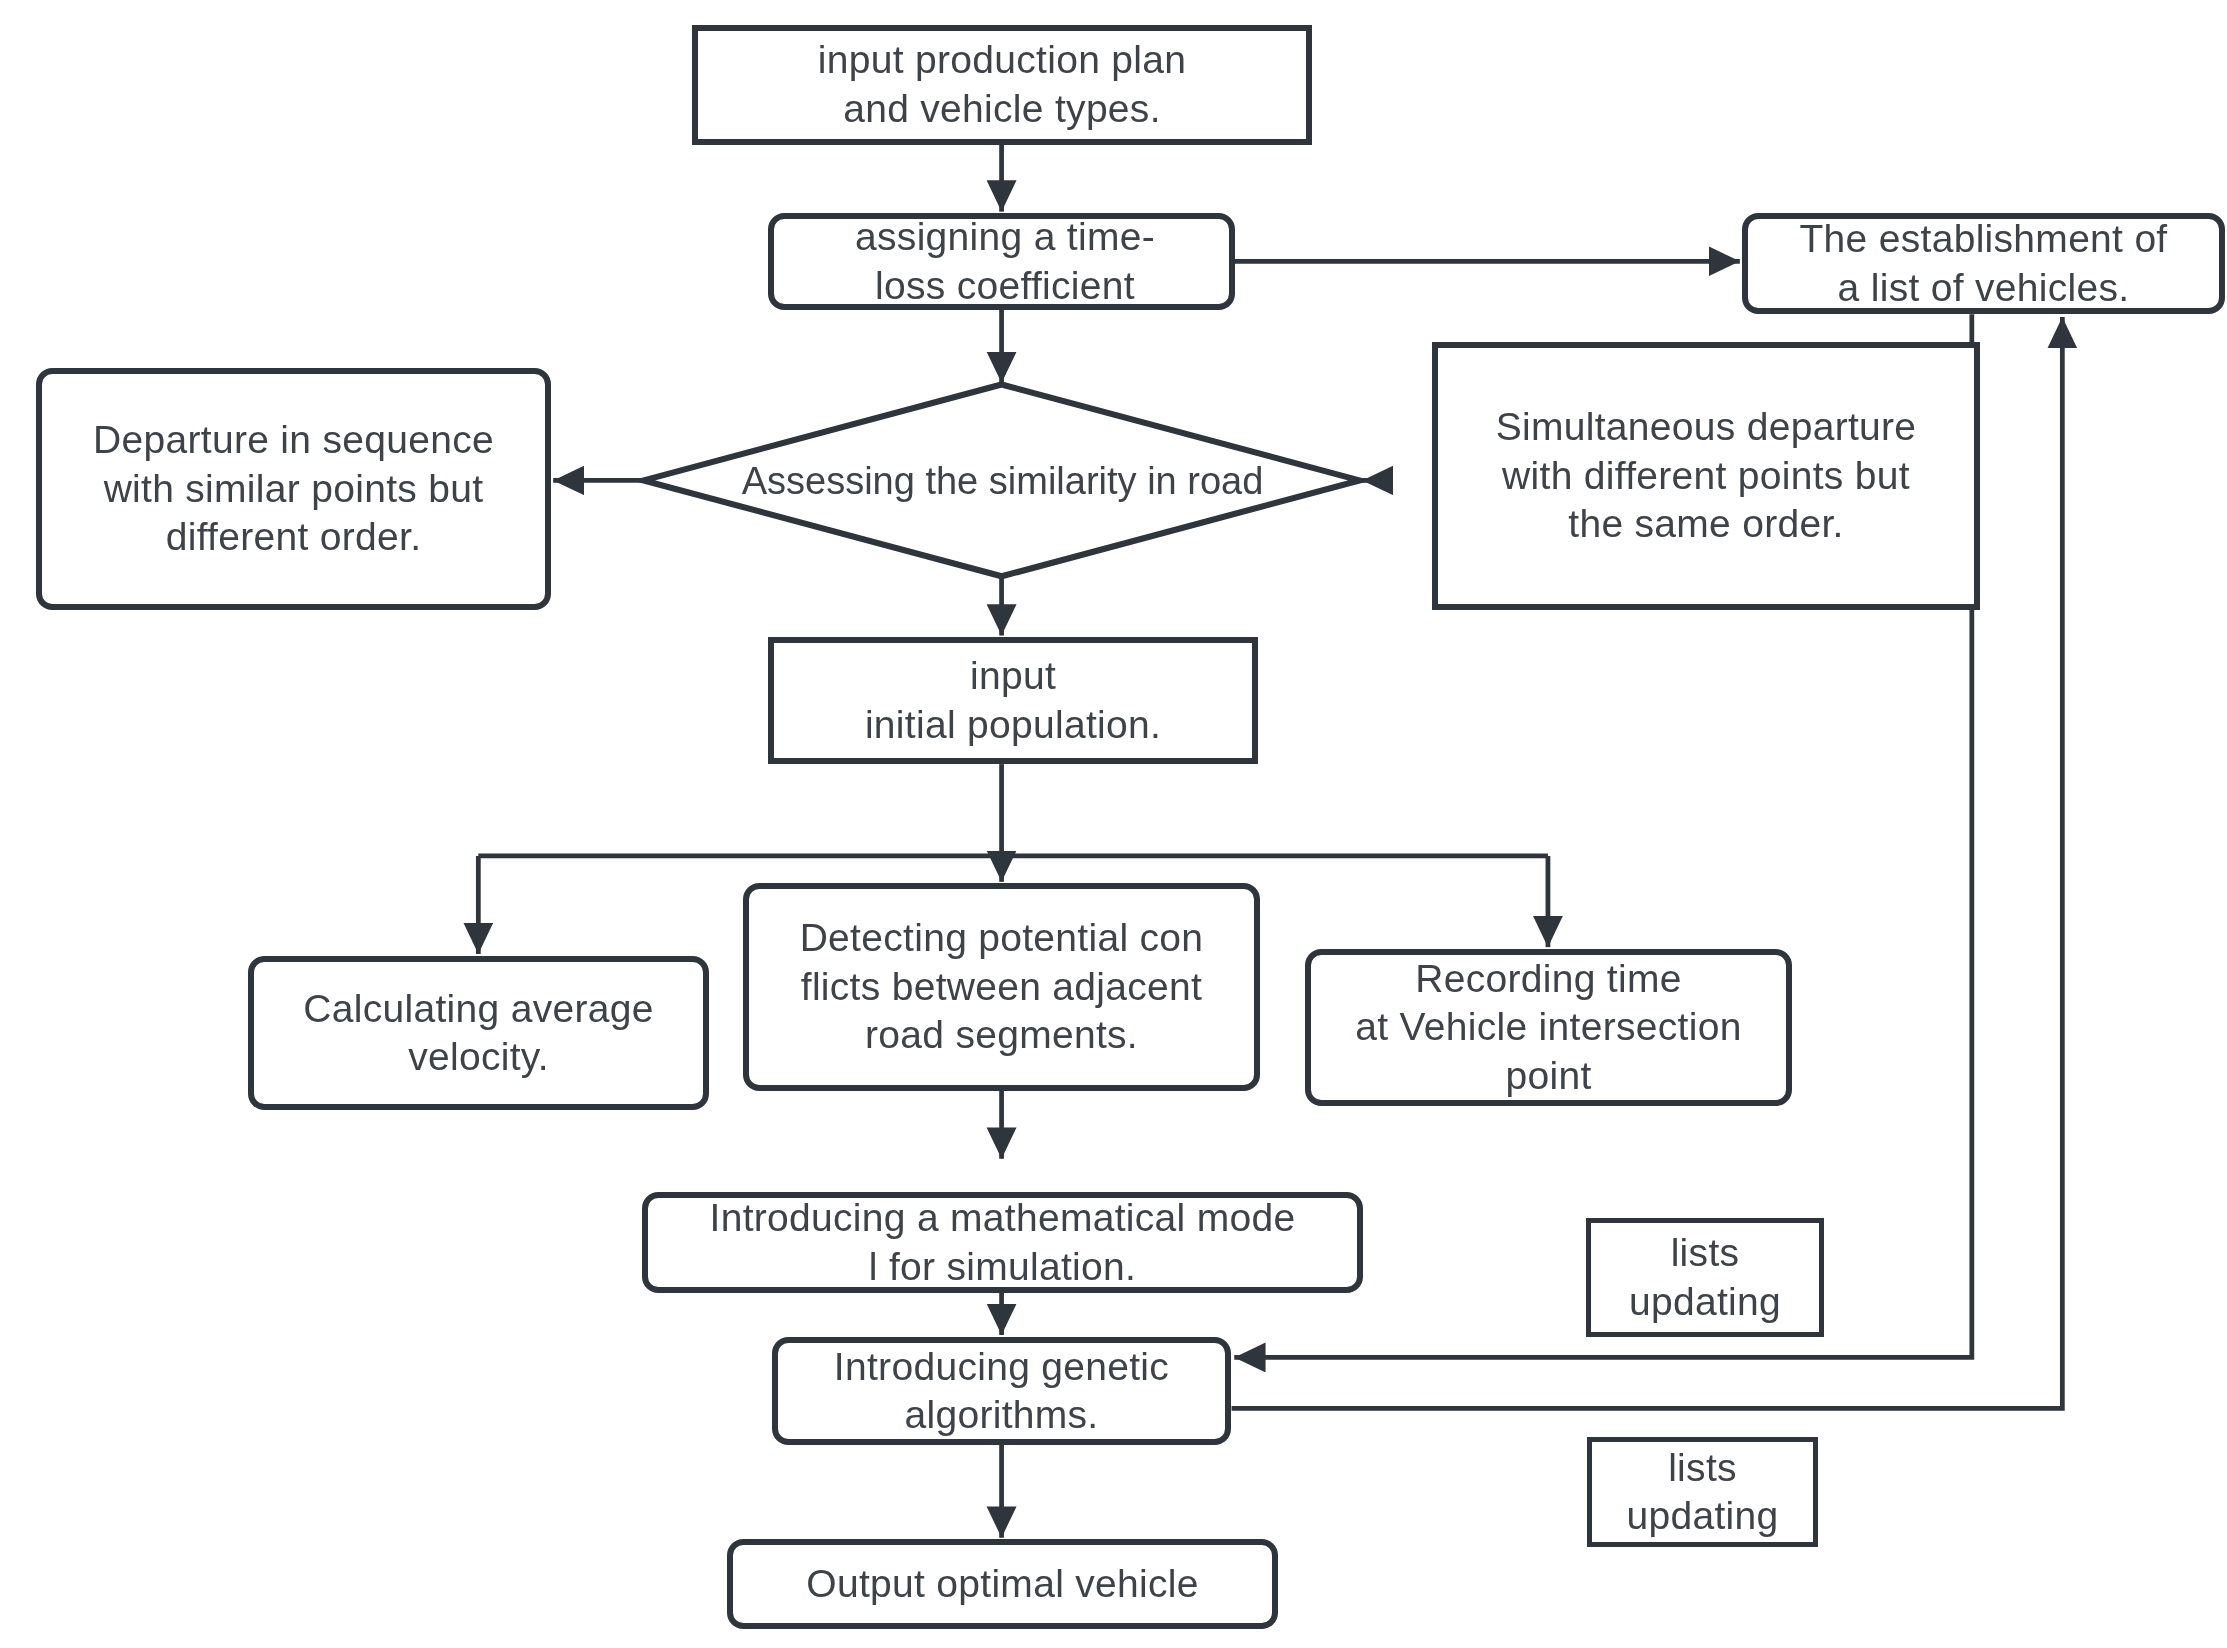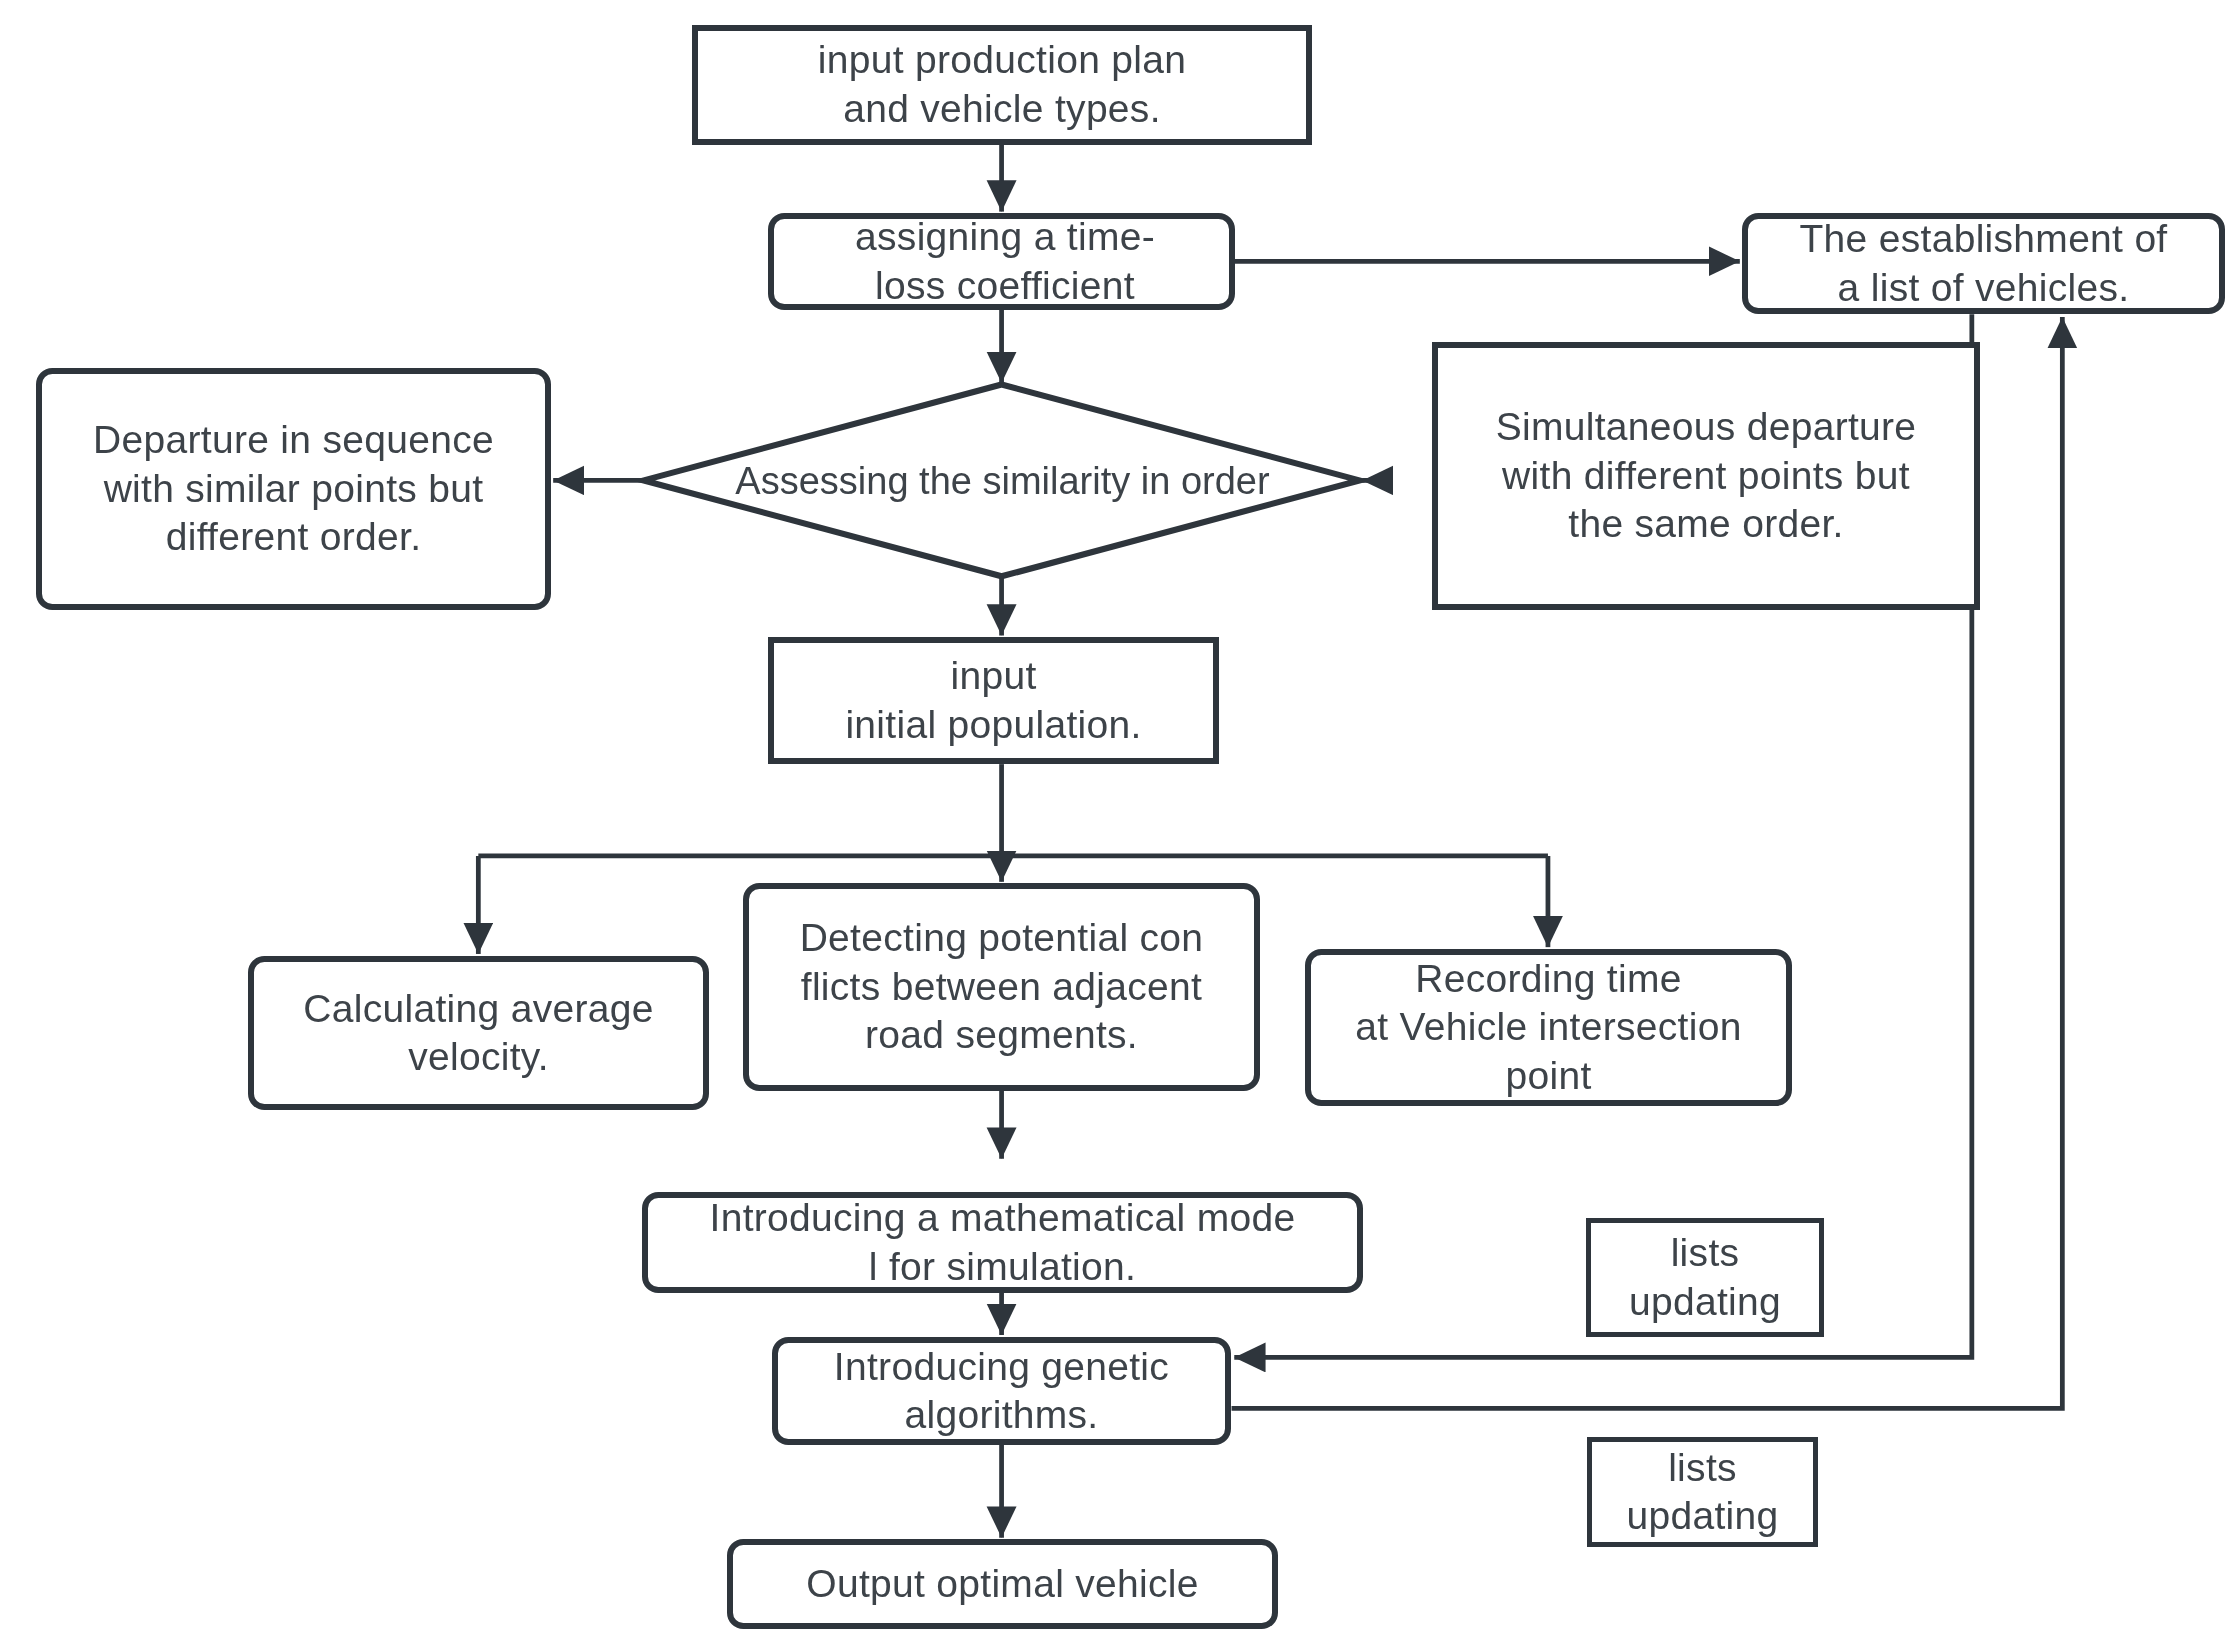--- a/index.html
+++ b/index.html
@@ -35,21 +35,21 @@
     text-align:center;font-size:38px;
     z-index:2;
     background:transparent;border:none;
   }
   
   #n-input-production  {left:692px; top:24.5px;   width:620px;  height:120px;}
   #n-assigning         {left:768px; top:213px;  width:467px;  height:97px;padding-left:7px;}
   #n-establishment     {left:1742px; top:213px;  width:483px;  height:101px;}
   #n-departure         {left:36px;   top:368px;  width:515px;  height:242px;}
   #n-simultaneous      {left:1388px; top:342px;  width:548px;  height:268px;margin-left:44px;}
-  #n-input-population  {left:768px; top:637px;  width:451px;  height:127px;}
+  #n-input-population  {left:768px; top:637px;  width:490px;  height:127px;}
   #n-calculating       {left:248px;  top:956px; width:461px;  height:154px;}
   #n-detecting         {left:743px; top:883px; width:517px;  height:208px;}
   #n-recording         {left:1305px; top:949px; width:487px;  height:157px;}
   #n-math-model        {left:642px;  top:1160px; width:721px; height:101px;margin-top:32px;}
   #n-lists-updating-1  {left:1586px; top:1218px; width:238px;  height:119px; border-width:5.4px;}
   #n-genetic           {left:772px; top:1337px; width:459px;  height:108px;}
   #n-lists-updating-2  {left:1587px; top:1437px; width:231px;  height:110px; border-width:5.4px;}
   #n-output            {left:727px; top:1539px; width:551px;  height:90px;}
   #d-assessing-label   {left:662px;  top:436px;  width:681px; height:90px;}
 </style>
@@ -85,21 +85,21 @@
       <polyline points="2898,462 2898,1995 1814,1995" marker-end="url(#ah)"></polyline>
       <polyline points="1810,2070 3031,2070 3031,466" marker-end="url(#ah)"></polyline>
       <line x1="1472" y1="2122" x2="1472" y2="2260" marker-end="url(#ah)"></line>
     </g>
   </svg>
 
   <div class="node sharp" id="n-input-production">input production plan<br>and vehicle types.</div>
   <div class="node rounded" id="n-assigning">assigning a time-<br>loss coefficient</div>
   <div class="node rounded" id="n-establishment">The establishment of<br>a list of vehicles.</div>
   <div class="node rounded" id="n-departure">Departure in sequence<br>with similar points but<br>different order.</div>
-  <div class="diamond-label" id="d-assessing-label">Assessing the similarity in order</div>
+  <div class="diamond-label" id="d-assessing-label">Assessing the similarity in road</div>
   <div class="node sharp" id="n-simultaneous">Simultaneous departure<br>with different points but<br>the same order.</div>
   <div class="node sharp" id="n-input-population">input<br>initial population.</div>
   <div class="node rounded" id="n-calculating">Calculating average<br>velocity.</div>
   <div class="node rounded" id="n-detecting">Detecting potential con<br>flicts between adjacent<br>road segments.</div>
   <div class="node rounded" id="n-recording">Recording time<br>at Vehicle intersection<br>point</div>
   <div class="node rounded" id="n-math-model">Introducing a mathematical mode<br>l for simulation.</div>
   <div class="node sharp" id="n-lists-updating-1">lists<br>updating</div>
   <div class="node rounded" id="n-genetic">Introducing genetic<br>algorithms.</div>
   <div class="node sharp" id="n-lists-updating-2">lists<br>updating</div>
   <div class="node rounded" id="n-output">Output optimal vehicle</div>

